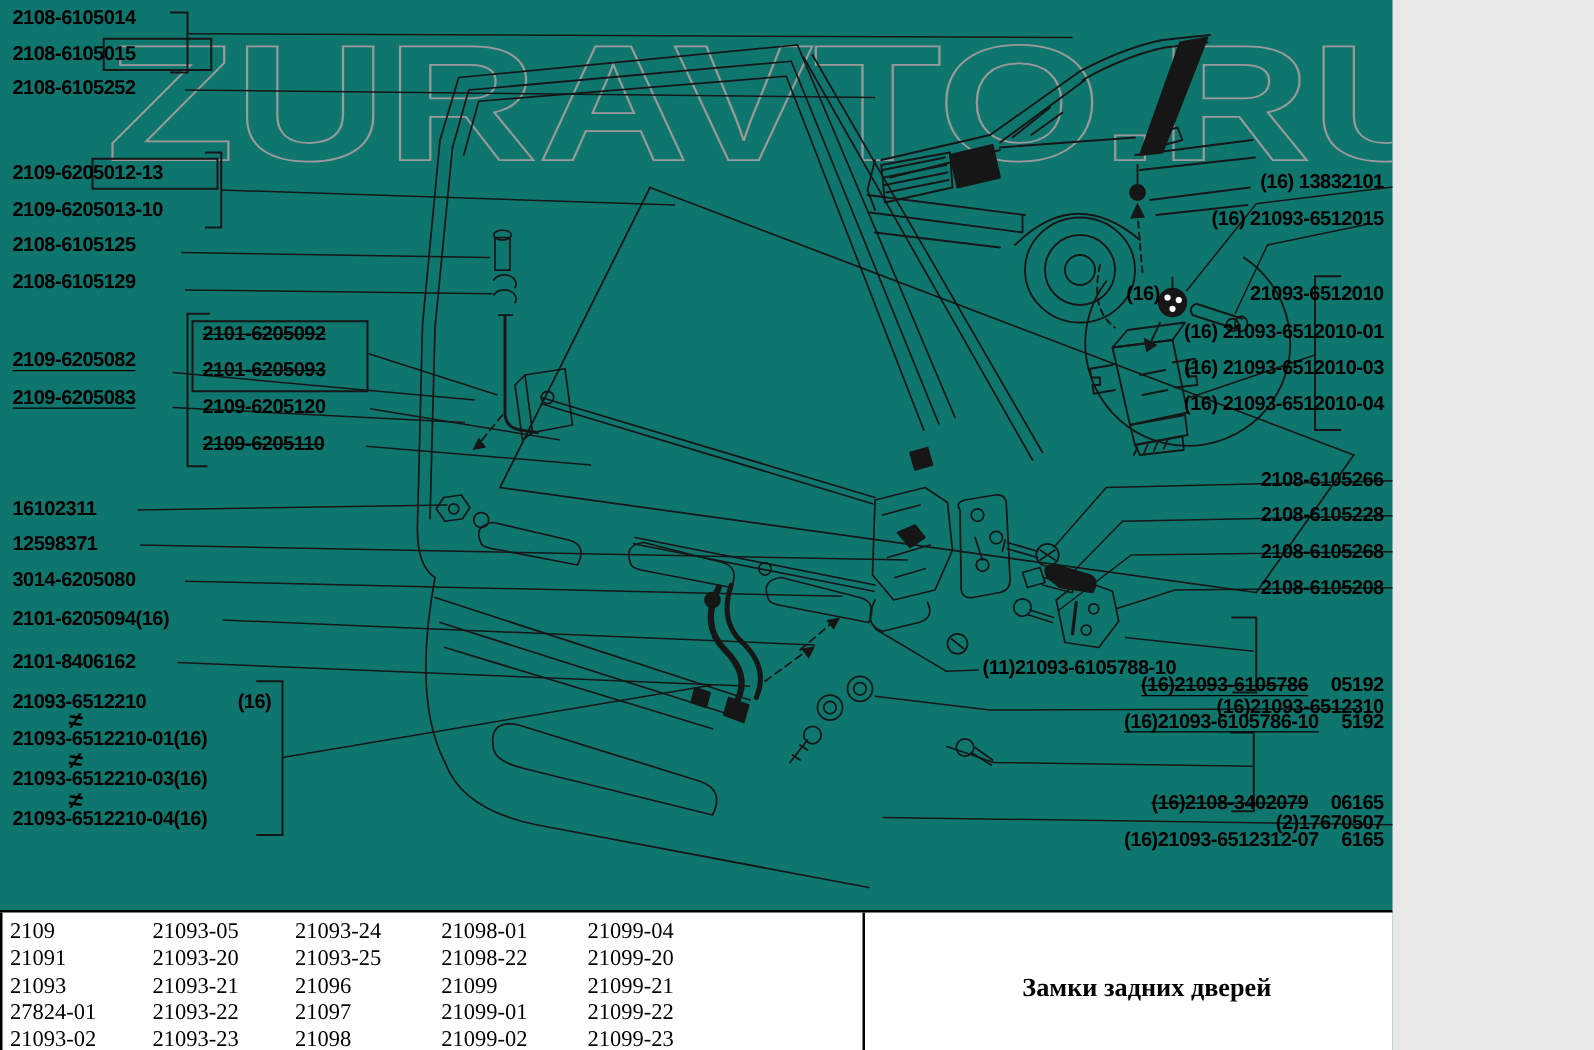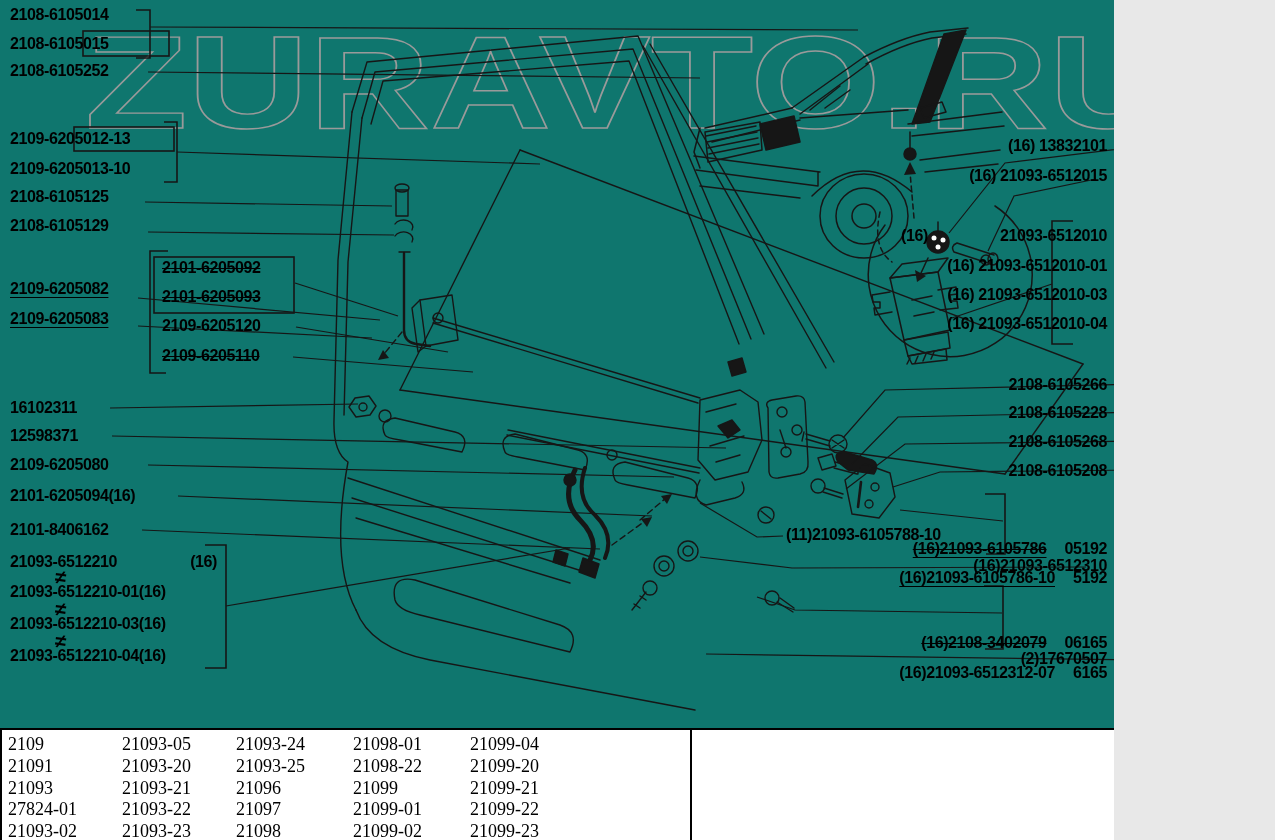--- a/index.html
+++ b/index.html
@@ -244,21 +244,21 @@
   <div class="lbl ul" style="left:10px;top:281px">2109-6205082</div>
   <div class="lbl ul" style="left:10px;top:311px">2109-6205083</div>
 
   <div class="lbl strike" style="left:162px;top:260px">2101-6205092</div>
   <div class="lbl strike" style="left:162px;top:289px">2101-6205093</div>
   <div class="lbl" style="left:162px;top:318px">2109-6205120</div>
   <div class="lbl strike" style="left:162px;top:348px">2109-6205110</div>
 
   <div class="lbl" style="left:10px;top:400px">16102311</div>
   <div class="lbl" style="left:10px;top:428px">12598371</div>
-  <div class="lbl" style="left:10px;top:457px">2109-6205080</div>
+  <div class="lbl" style="left:10px;top:457px">3014-6205080</div>
   <div class="lbl" style="left:10px;top:488px">2101-6205094(16)</div>
   <div class="lbl" style="left:10px;top:522px">2101-8406162</div>
 
   <div class="lbl pair" style="left:10px;top:554px;width:207px">
     <span>21093-6512210</span>
     <span>(16)</span>
   </div>
   <div class="lbl" style="left:10px;top:584px">21093-6512210-01(16)</div>
   <div class="lbl" style="left:10px;top:616px">21093-6512210-03(16)</div>
   <div class="lbl" style="left:10px;top:648px">21093-6512210-04(16)</div>
@@ -344,16 +344,17 @@
       <div>21099-02</div>
     </div>
     <div class="mcol" style="left:470px;top:4px">
       <div>21099-04</div>
       <div>21099-20</div>
       <div>21099-21</div>
       <div>21099-22</div>
       <div>21099-23</div>
     </div>
 
+    <div class="ftitle">Замки задних дверей</div>
     <div class="fsheet">М325</div>
   </div>
 
 </div>
 
 </body></html>

